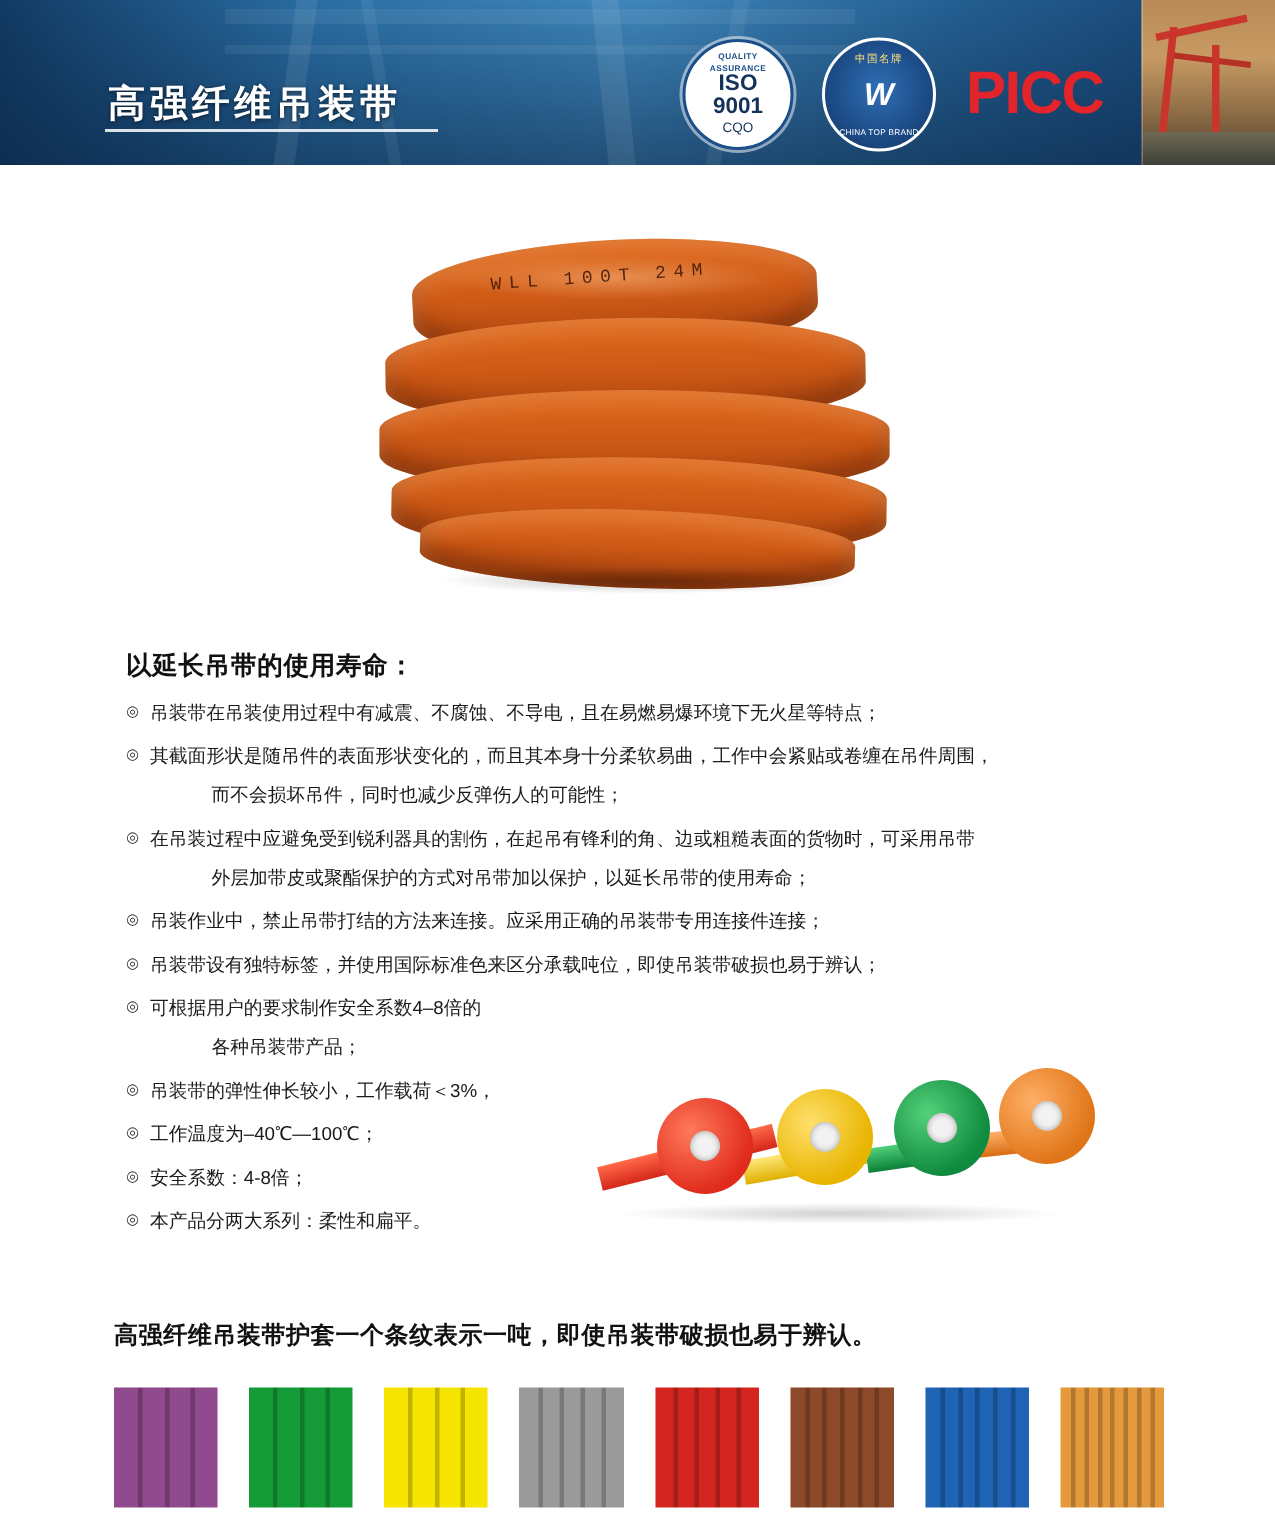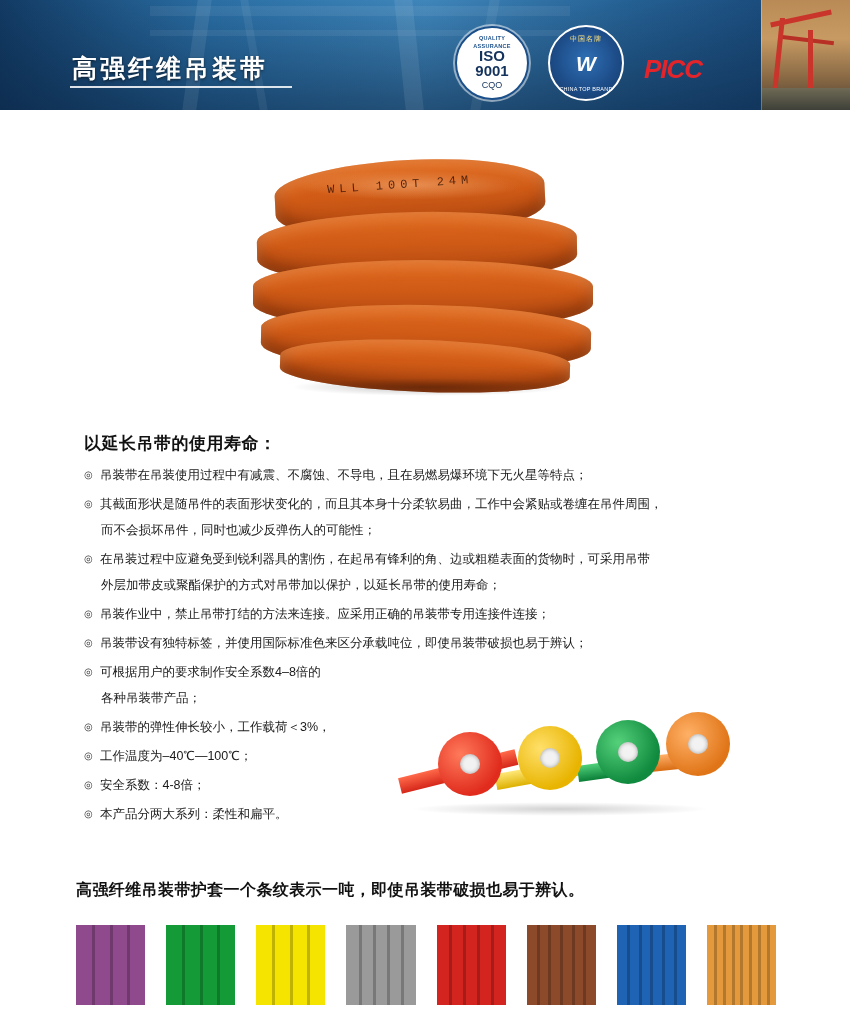--- a/index.html
+++ b/index.html
@@ -131,27 +131,26 @@
     font-style: italic;
   }
   .cn-badge .cn-bot {
     position: absolute; left: 0; bottom: 7px; width: 72px;
     text-align: center; font-size: 5.5px; color: #ffffff; letter-spacing: .2px;
   }
 
   
   .picc {
     position: absolute;
-    left: 644px; top: 54px;
+    left: 644px; top: 40px;
     color: #e3242b;
-    font-size: 26px;
+    font-size: 40px;
     font-weight: bold;
     letter-spacing: -1px;
     font-family: "Liberation Sans", sans-serif;
-    font-style: italic;
   }
 
   
   .banner-photo {
     position: absolute;
     right: 0; top: 0;
     width: 88px; height: 110px;
     background:
       linear-gradient(180deg, #b98a55 0%, #c79a63 35%, #8a6a45 70%, #4d4030 100%);
     overflow: hidden;
@@ -245,20 +244,21 @@
   .feature-item .bullet {
     position: absolute;
     left: 0; top: 0;
     font-size: 10px;
     color: #333;
     line-height: 26px;
   }
   .feature-item .line2 {
     display: block;
     padding-left: 1px;
+    margin-left: 40px;
   }
 
   
   .rolls {
     position: absolute;
     left: 400px; top: 690px;
     width: 330px; height: 130px;
   }
   .roll {
     position: absolute;

